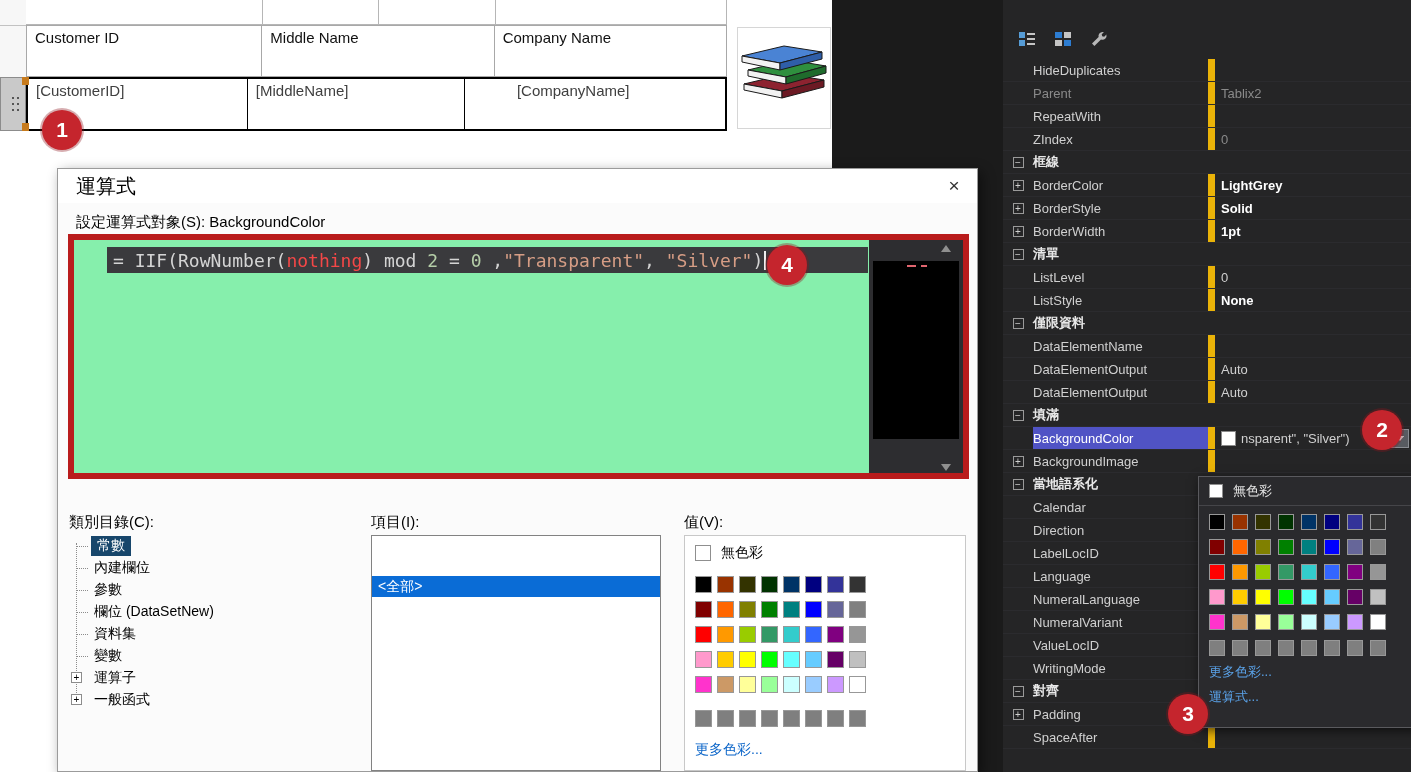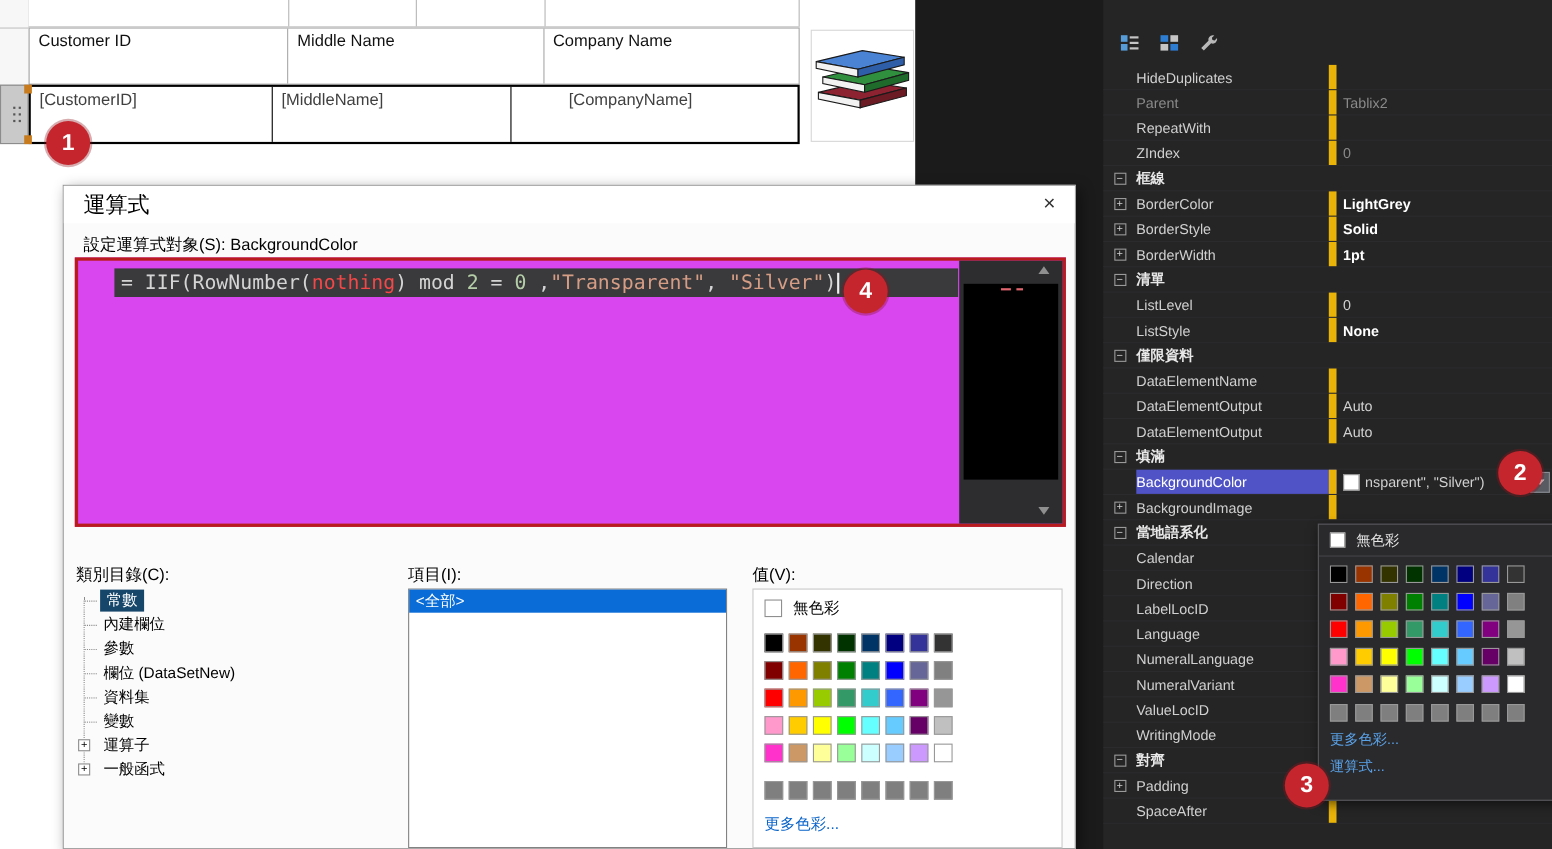--- a/index.html
+++ b/index.html
@@ -23,21 +23,21 @@
   .c1{width:236px;} .c2{width:233px;} .c3{width:232px;}
   .sel-mark{position:absolute;width:7px;height:8px;background:#c77b1d;z-index:2;}
   .image-frame{position:absolute;left:737px;top:27px;width:94px;height:102px;border:1px solid #d6d6d6;box-sizing:border-box;display:flex;justify-content:center;padding-top:10px;}
 
   
   #expr-dialog{position:absolute;left:57px;top:168px;width:921px;height:604px;background:#fbfbfb;border:1px solid #9b9b9b;box-sizing:border-box;z-index:10;box-shadow:4px 4px 12px rgba(0,0,0,.45);}
   .dlg-titlebar{position:absolute;left:0;top:0;right:0;height:34px;background:#fff;display:flex;align-items:center;}
   .dlg-title{padding-left:18px;font-size:20px;color:#000;}
   .dlg-close{margin-left:auto;width:46px;height:33px;display:flex;align-items:center;justify-content:center;font-size:19px;color:#333;cursor:default;}
   .dlg-target{position:absolute;left:18px;top:44px;font-size:15px;color:#000;}
-  .editor{position:absolute;left:10px;top:65px;width:901px;height:245px;background:#d946ef;border:3px solid #b91c1c;box-sizing:border-box;}
+  .editor{position:absolute;left:10px;top:65px;width:901px;height:245px;background:#86efac;border:6px solid #b91c1c;box-sizing:border-box;}
   .code-line{position:absolute;left:33px;top:7px;right:95px;height:26px;background:#3a3a3d;display:flex;align-items:center;padding-left:6px;font-family:"DejaVu Sans Mono","Liberation Mono",monospace;font-size:18px;white-space:pre;}
   .tk-plain{color:#d4d4d4;} .tk-red{color:#f44747;} .tk-number{color:#b5cea8;} .tk-string{color:#d69d85;}
   .caret{width:2px;height:19px;background:#eee;margin-left:1px;}
   .editor-right{position:absolute;right:0;top:0;width:94px;height:100%;background:#2d2d30;}
   .editor-map{position:absolute;left:4px;top:21px;width:86px;height:178px;background:#000;}
   .map-dash{position:absolute;height:2px;background:#e1656f;}
   .tri{width:0;height:0;position:absolute;}
   .tri.up{border-left:5px solid transparent;border-right:5px solid transparent;border-bottom:7px solid #8f8f8f;}
   .tri.down{border-left:5px solid transparent;border-right:5px solid transparent;border-top:7px solid #8f8f8f;}
   .tri.left{border-top:5px solid transparent;border-bottom:5px solid transparent;border-right:7px solid #8f8f8f;}
@@ -53,21 +53,21 @@
   .sb-box{border:1px solid #6f6f6f;padding:0 8px;height:17px;line-height:17px;font-size:12px;}
   .pane-label{position:absolute;top:344px;font-size:15px;color:#000;}
   .tree{position:absolute;left:11px;top:366px;width:290px;height:236px;overflow:hidden;font-size:14px;color:#000;}
   .tree .vdots{position:absolute;left:7px;top:8px;height:158px;border-left:1px dotted #8c8c8c;}
   .tree-item{position:relative;height:22px;display:flex;align-items:center;padding-left:22px;}
   .tree-item .stub{position:absolute;left:8px;top:11px;width:11px;border-top:1px dotted #8c8c8c;}
   .expander{position:absolute;left:2px;top:5px;width:11px;height:11px;border:1px solid #8c8c8c;background:#fff;font-size:10px;line-height:9px;text-align:center;color:#000;box-sizing:border-box;}
   .tree-label{padding:1px 3px;}
   .tree-label.selected{background:#17466b;color:#fff;padding:1px 6px;}
   .listbox{position:absolute;left:313px;top:366px;width:290px;height:236px;background:#fff;border:1px solid #828282;box-sizing:border-box;font-size:14px;}
-  .list-item{height:21px;line-height:21px;padding:0 6px;color:#000;}
+  .list-item{height:21px;line-height:21px;padding:0 6px;color:#000;margin-top:40px;}
   .list-item.selected{background:#0a6cd6;color:#fff;}
   .values-panel{position:absolute;left:626px;top:366px;width:282px;height:236px;background:#fff;border:1px solid #c8c8c8;box-sizing:border-box;padding:8px 10px;overflow:hidden;}
   .nocolor-row{display:flex;align-items:center;gap:10px;font-size:14px;color:#000;}
   .cb{width:16px;height:16px;background:#fff;border:1px solid #8f8f8f;box-sizing:border-box;}
   .pal-grid{display:grid;grid-template-columns:repeat(8,17px);gap:8px 5px;}
   #dlg-palette{margin-top:14px;}
   #dlg-grays{margin-top:17px;}
   .sw{width:17px;height:17px;border:1px solid #989898;box-sizing:border-box;}
   .dlg-link{margin-top:14px;color:#0a64c8;font-size:14px;}
 

